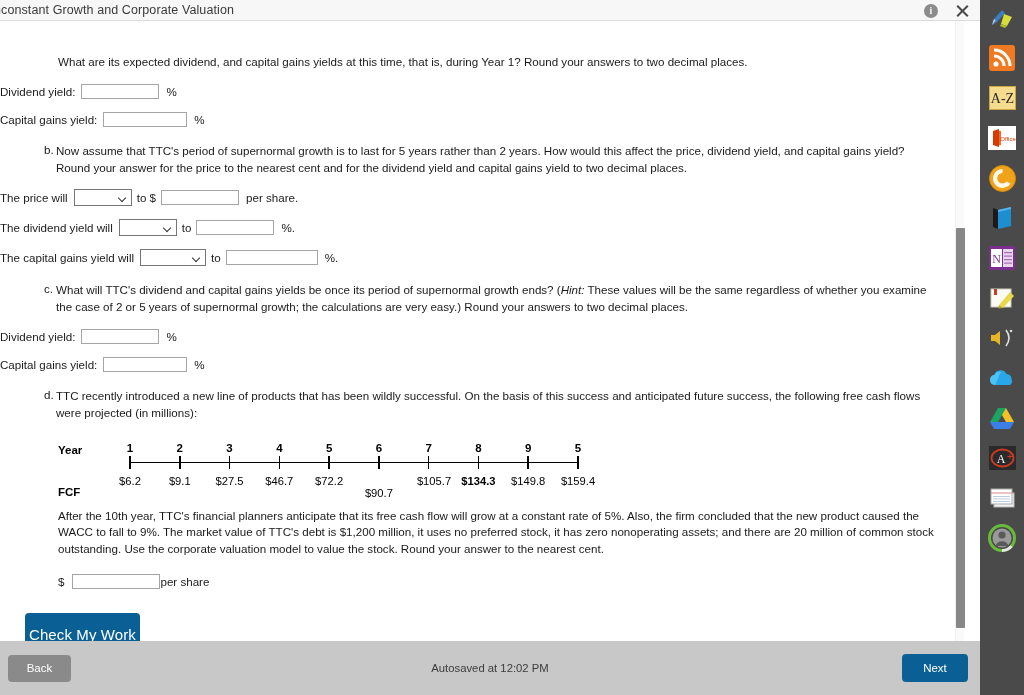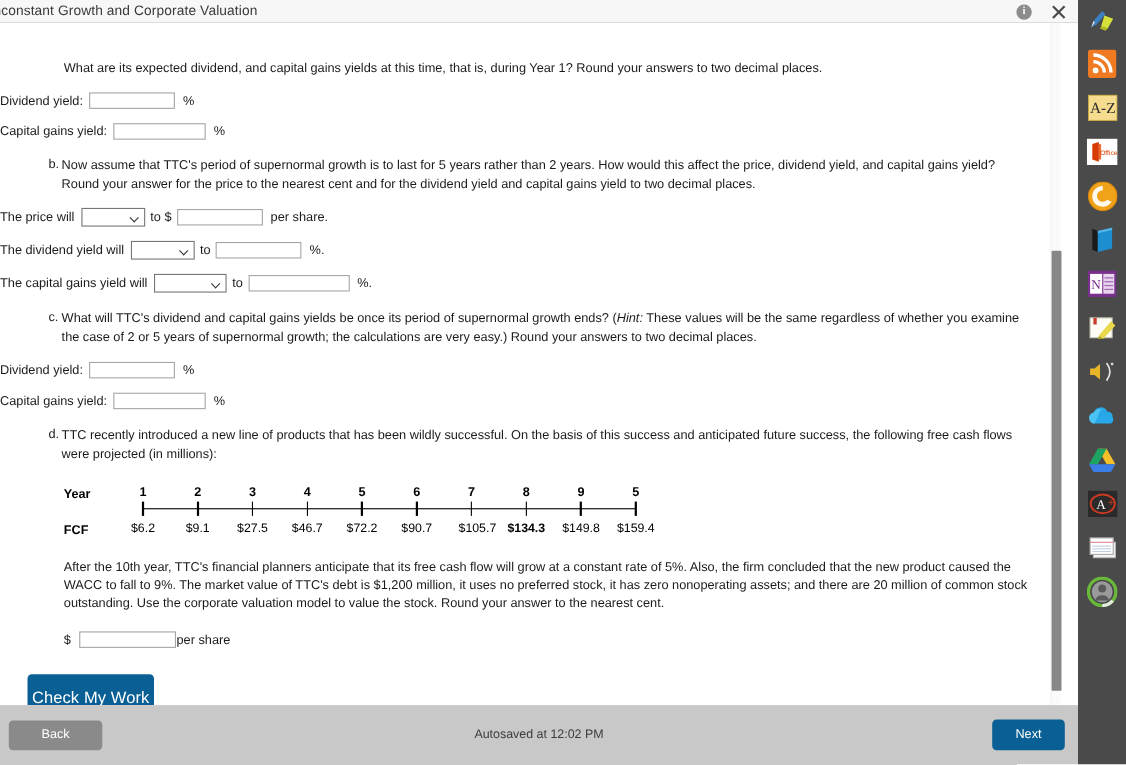--- a/index.html
+++ b/index.html
@@ -192,21 +192,21 @@
     height: 56px;
   }
   .tl-label {
     position: absolute;
     left: 0;
     font-size: 11.5px;
     font-weight: bold;
     color: #000;
   }
   .tl-label.year { top: 6px; }
-  .tl-label.fcf  { top: 38px; }
+  .tl-label.fcf  { top: 48px; }
   .tl-axis {
     position: absolute;
     left: 72px; top: 24px;
     width: 448px; height: 1.6px;
     background: #000;
   }
   .tl-tick {
     position: absolute;
     top: 18px;
     width: 1.6px; height: 13px;
@@ -276,21 +276,21 @@
     align-items: center;
   }
   .btn-back {
     margin-left: 8px;
     background: #8a8a8a;
     color: #ffffff;
     border: none;
     border-radius: 4px;
     font-family: "Liberation Sans", sans-serif;
     font-size: 11.5px;
-    width: 85px; height: 27px;
+    width: 63px; height: 27px;
     cursor: pointer;
   }
   .autosave {
     position: absolute;
     left: 0; right: 0;
     text-align: center;
     font-size: 11.3px;
     color: #3c3c3c;
     pointer-events: none;
   }
@@ -438,21 +438,21 @@
             <div class="tl-year" style="left: 171.556px;">3</div>
             <div class="tl-fcf" style="left: 171.556px;">$27.5</div>
             <div class="tl-tick" style="left: 220.533px;"></div>
             <div class="tl-year" style="left: 221.333px;">4</div>
             <div class="tl-fcf" style="left: 221.333px;">$46.7</div>
             <div class="tl-tick" style="left: 270.311px;"></div>
             <div class="tl-year" style="left: 271.111px;">5</div>
             <div class="tl-fcf" style="left: 271.111px;">$72.2</div>
             <div class="tl-tick" style="left: 320.089px;"></div>
             <div class="tl-year" style="left: 320.889px;">6</div>
-            <div class="tl-fcf" style="left: 320.889px;">$90.7</div>
+            <div class="tl-fcf" style="left: 320.889px; margin-top: 12px;">$90.7</div>
             <div class="tl-tick" style="left: 369.867px;"></div>
             <div class="tl-year" style="left: 370.667px;">7</div>
             <div class="tl-fcf" style="left: 376px; text-align: right;">$105.7</div>
             <div class="tl-tick" style="left: 419.644px;"></div>
             <div class="tl-year" style="left: 420.444px;">8</div>
             <div class="tl-fcf" style="left: 420.444px; font-weight: bold;">$134.3</div>
             <div class="tl-tick" style="left: 469.422px;"></div>
             <div class="tl-year" style="left: 470.222px;">9</div>
             <div class="tl-fcf" style="left: 470.222px;">$149.8</div>
             <div class="tl-tick" style="left: 519.2px;"></div>

